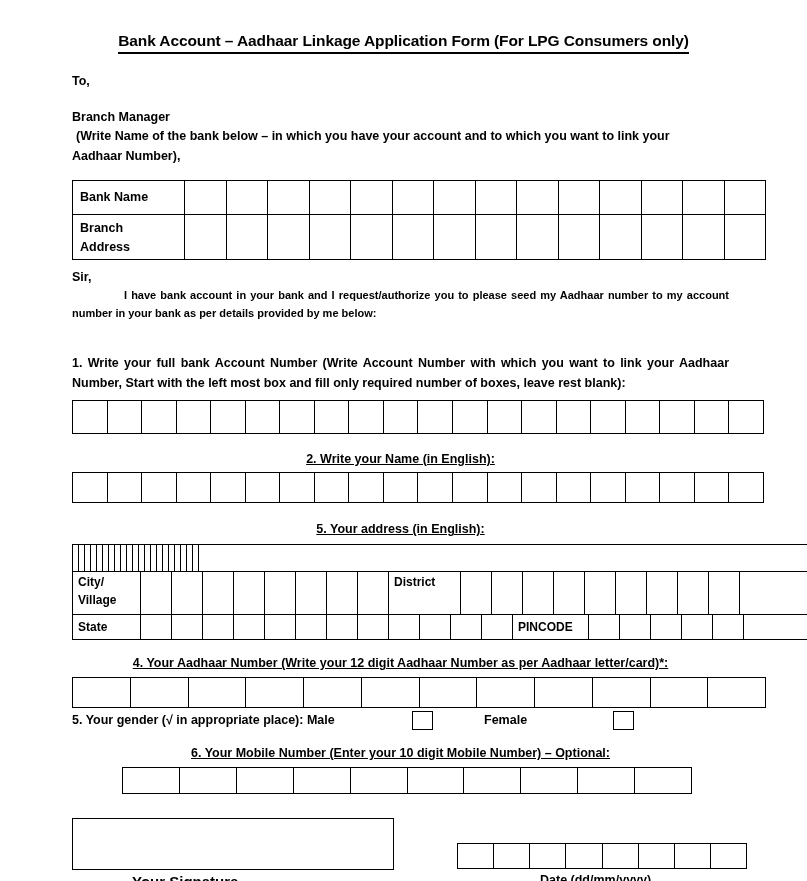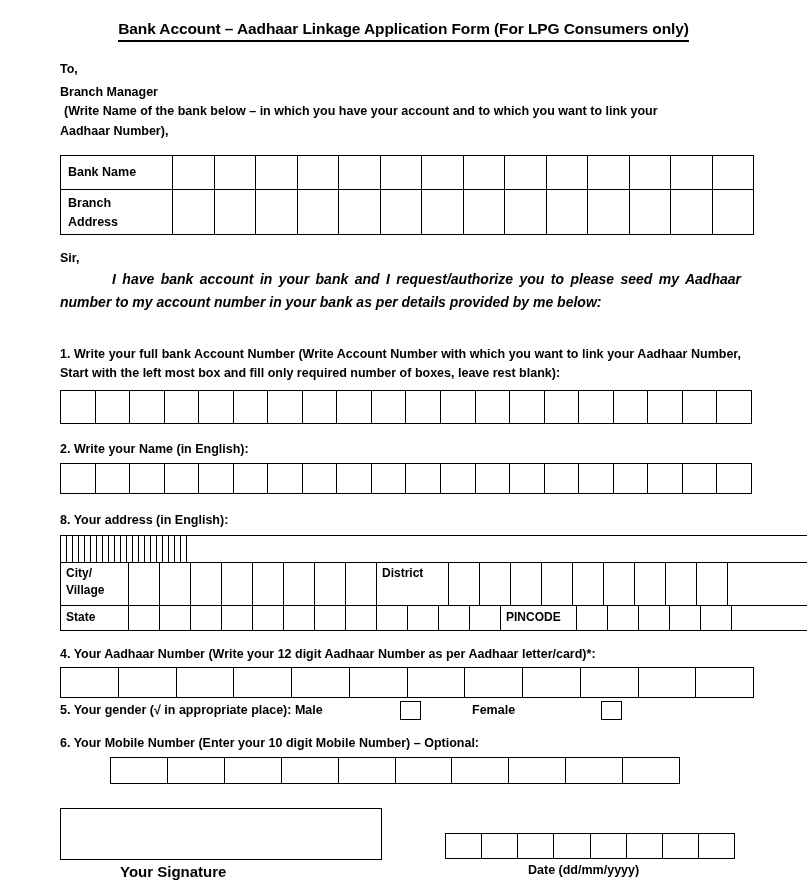--- a/index.html
+++ b/index.html
@@ -12,21 +12,21 @@
     height: 881px;
     font-family: "Liberation Sans", sans-serif;
     color: #000000;
     overflow: hidden;
   }
   .page {
     position: relative;
     width: 807px;
     height: 881px;
     box-sizing: border-box;
-    padding: 4px;
+    padding: 16px;
   }
 
   
   .title-wrap {
     text-align: center;
     padding-top: 16px;
   }
   .title {
     display: inline-block;
     font-size: 15.5px;
@@ -43,40 +43,39 @@
   }
   .ln {
     font-size: 12.5px;
     font-weight: bold;
     line-height: 1.55;
   }
   .to {
     margin-top: 18px;
   }
   .branch-mgr {
-    margin-top: 4px;
+    margin-top: 17px;
   }
   .indent1 { text-indent: 4px; }
-  .sir { margin-top: 14px; }
+  .sir { margin-top: 8px; }
   .para {
-    font-size: 14px;
+    font-size: 11px;
     font-weight: bold;
     line-height: 1.58;
     text-align: justify;
     text-justify: inter-word;
-    font-style: italic;
   }
   .para-first { text-indent: 52px; }
   .q-label {
     font-size: 12.5px;
     font-weight: bold;
     line-height: 1.58;
     text-align: justify;
   }
-  .q-label.nojust { text-align: left; }
+  .q-label.nojust { text-align: center; text-decoration: underline; }
 
   
   .boxrow {
     display: flex;
     border: 1.6px solid #000;
     border-right: none;
     box-sizing: border-box;
   }
   .boxrow > .cell {
     flex: 1 1 0;
@@ -354,21 +353,21 @@
         <div class="cell"></div>
         <div class="cell"></div>
         <div class="cell"></div>
         <div class="cell"></div>
         <div class="cell"></div>
         <div class="cell"></div>
         <div class="cell"></div>
         <div class="cell"></div>
       </div>
 
-    <div class="q-label nojust" style="margin-top:17px;">8. Your address (in English):</div>
+    <div class="q-label nojust" style="margin-top:17px;">5. Your address (in English):</div>
     <div class="addr-grid">
       <div class="addr-line l1" id="addr-line-1">
           <div class="cell"></div>
           <div class="cell"></div>
           <div class="cell"></div>
           <div class="cell"></div>
           <div class="cell"></div>
           <div class="cell"></div>
           <div class="cell"></div>
           <div class="cell"></div>

